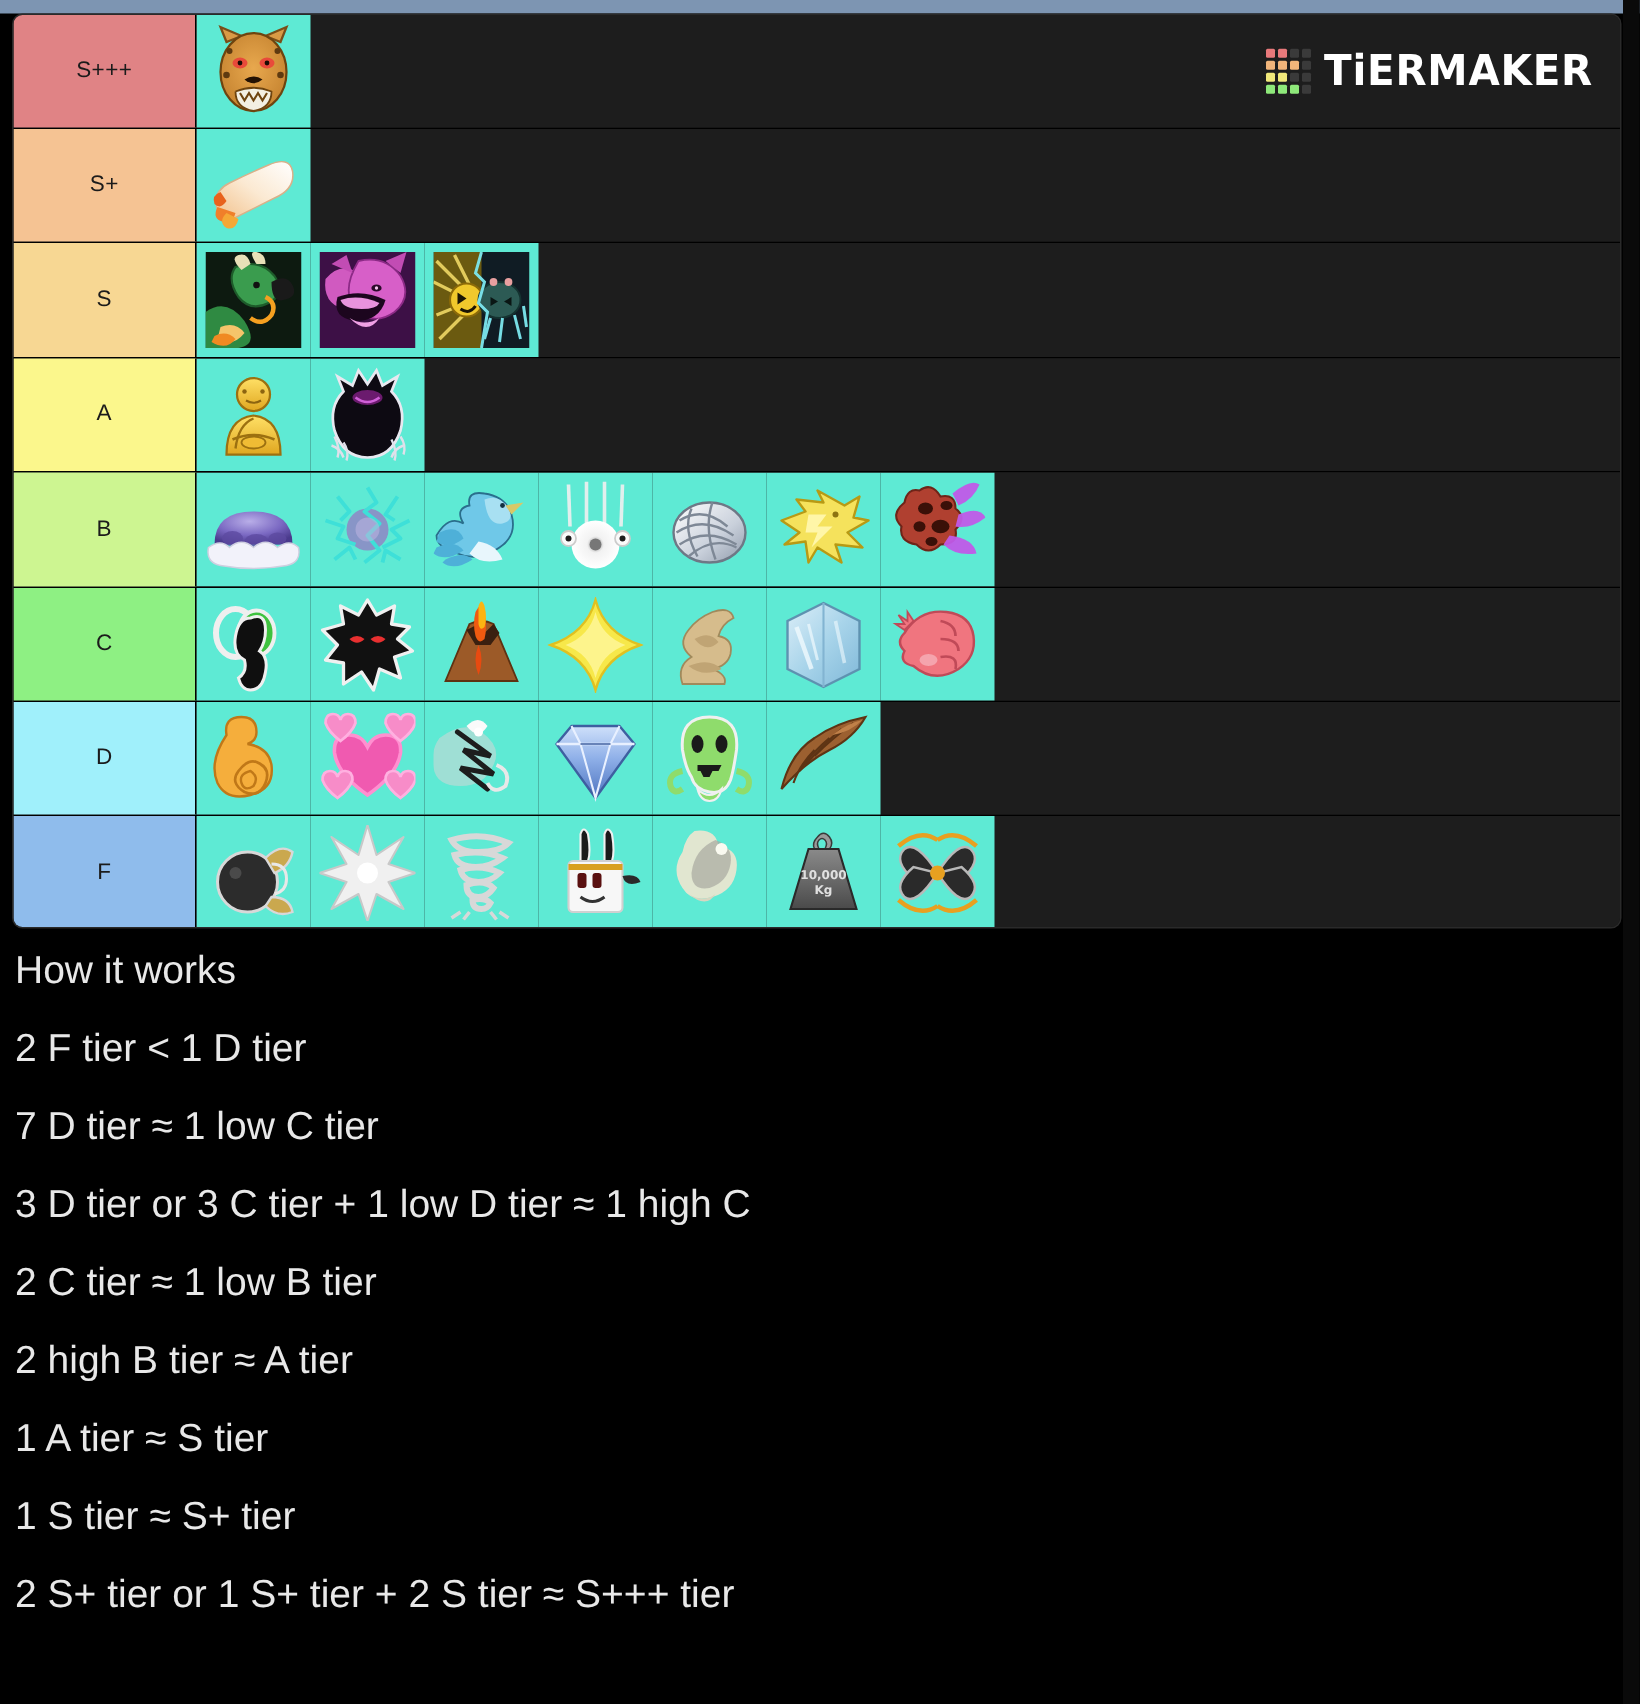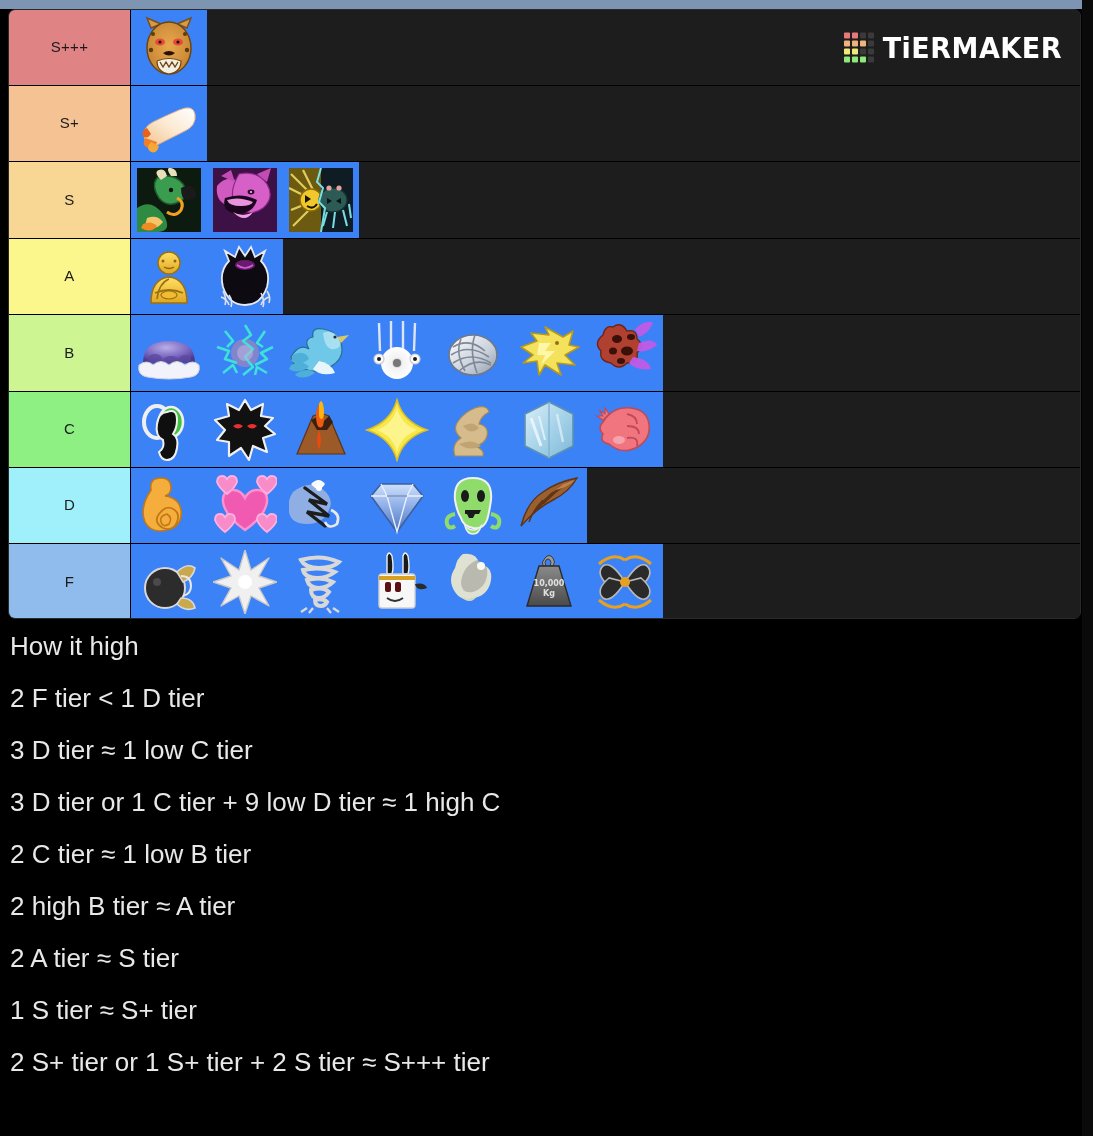--- a/index.html
+++ b/index.html
@@ -86,21 +86,21 @@
     position: relative;
     overflow: hidden;
   }
 
   .item {
     width: 76px;
     height: 76px;
     min-width: 76px;
     position: relative;
     display: block;
-    background: #3b82f6;
+    background: #5eead4;
   }
   .item .art {
     position: absolute;
     inset: 0;
     display: flex;
     align-items: center;
     justify-content: center;
   }
   .item svg { display: block; }
 
@@ -725,26 +725,26 @@
                 <path d="M32 32 q14 22 22 16 q8 -8 -6 -20 Z" fill="#2a2a2a" stroke="#b8b8b8" stroke-width="1.6"></path>
                 <circle cx="32" cy="32" r="5" fill="#e8a020"></circle>
               </svg>
             </div>
           </div>
         </div>
       </div>
     </div>
 
   <div class="notes">
-    <div class="note-line">How it high</div>
+    <div class="note-line">How it works</div>
     <div id="note-lines">
         <div class="note-line">2 F tier &lt; 1 D tier</div>
-        <div class="note-line">3 D tier ≈ 1 low C tier</div>
-        <div class="note-line">3 D tier or 1 C tier + 9 low D tier ≈ 1 high C</div>
+        <div class="note-line">7 D tier ≈ 1 low C tier</div>
+        <div class="note-line">3 D tier or 3 C tier + 1 low D tier ≈ 1 high C</div>
         <div class="note-line">2 C tier ≈ 1 low B tier</div>
         <div class="note-line">2 high B tier ≈ A tier</div>
-        <div class="note-line">2 A tier ≈ S tier</div>
+        <div class="note-line">1 A tier ≈ S tier</div>
         <div class="note-line">1 S tier ≈ S+ tier</div>
         <div class="note-line">2 S+ tier or 1 S+ tier + 2 S tier ≈ S+++ tier</div>
       </div>
   </div>
 
 </div>
 
 </body></html>

